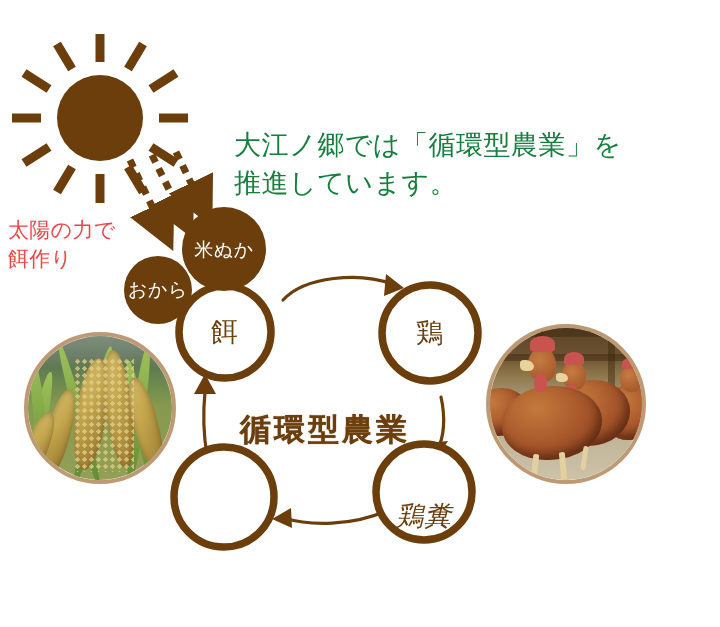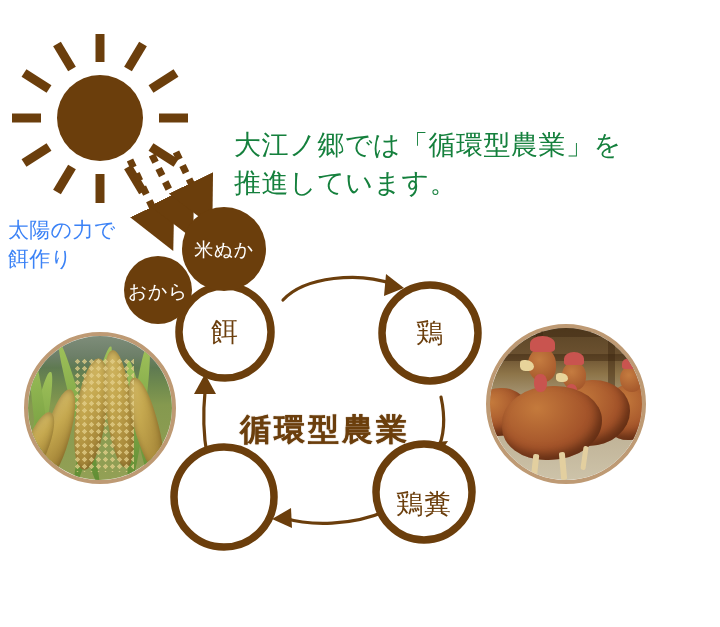--- a/index.html
+++ b/index.html
@@ -32,21 +32,21 @@
     font-weight: 400;
     white-space: pre-line;
   }
 
   
   .sun-caption {
     position: absolute;
     left: 8px;
     top: 216px;
     width: 150px;
-    color: #3b82f6;
+    color: #ef4444;
     font-size: 21px;
     line-height: 1.38;
     letter-spacing: 0.3px;
     white-space: pre-line;
   }
 
   
   .photo {
     position: absolute;
     border-radius: 50%;
@@ -242,24 +242,24 @@
   <div class="headline">大江ノ郷では「循環型農業」を
 推進しています。</div>
 
   <div class="sun-caption">太陽の力で
 餌作り</div>
 
   <div class="node-label" style="left:225px; top:332px;">餌</div>
 
   <div class="node-label" style="left:430px; top:333px;">鶏</div>
 
-  <div class="node-label" style="left:424px; top:504px;">鶏糞</div>
-
-
-  <div class="chip-label" style="left:158px; top:291px;">おから</div>
+  <div class="node-label" style="left:424px; top:516px;font-style:italic;">鶏糞</div>
+
+
+  <div class="chip-label" style="left:158px; top:291px;font-family:Liberation Mono, monospace;">おから</div>
 
   <div class="chip-label" style="left:224px; top:249px;">米ぬか</div>
 
   <div class="center-label" style="left:325px; top:406px;">循環型農業</div>
 
   <div class="photo photo-rice">
     <div class="photo-inner">
       <div class="rice-sky"></div>
 
       <div class="rice-blade" style="left:-6px; top:34px;  width:13px; height:120px; transform:rotate(10deg);"></div>

